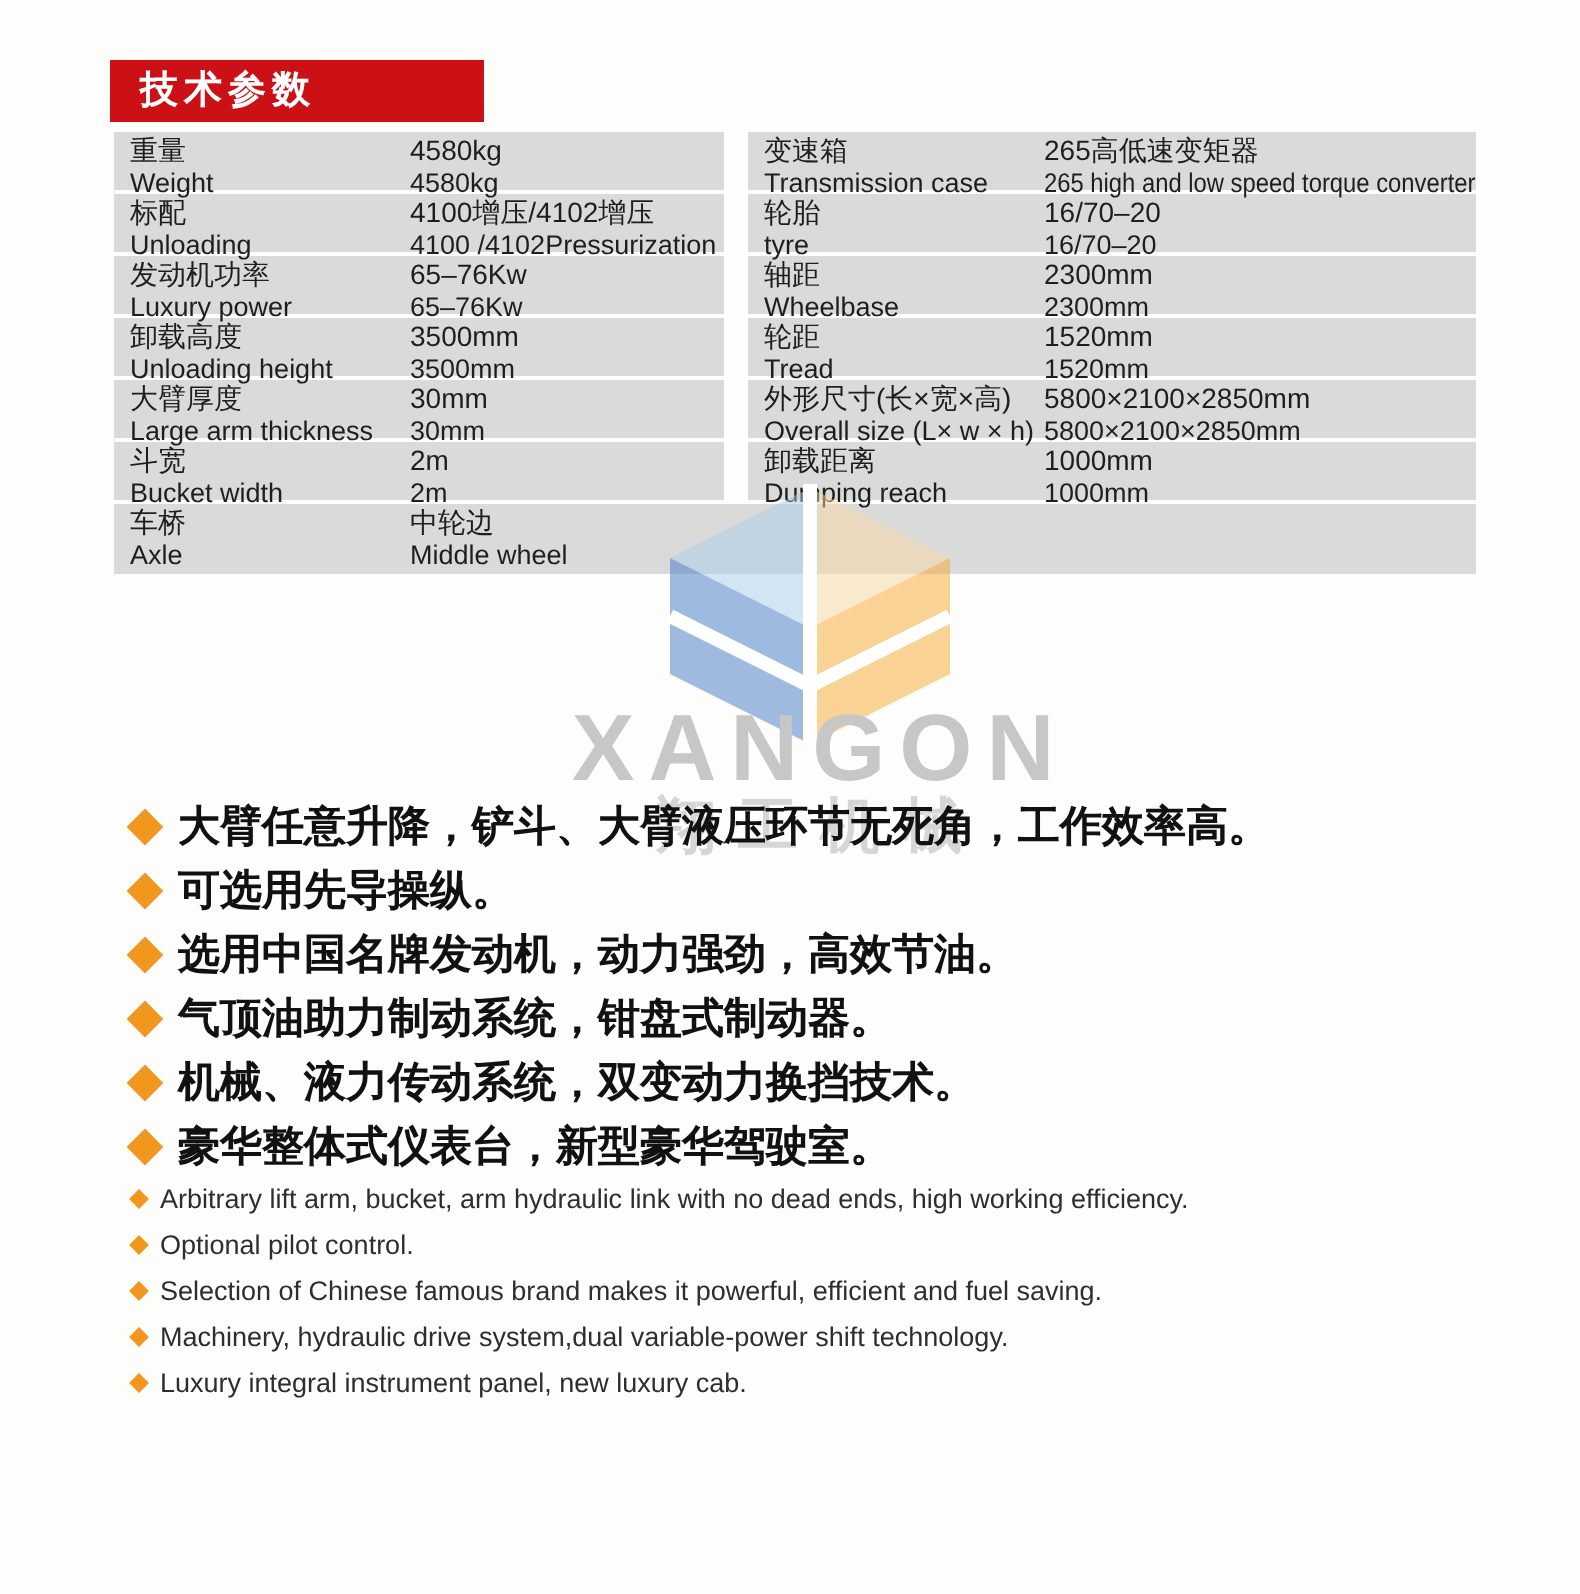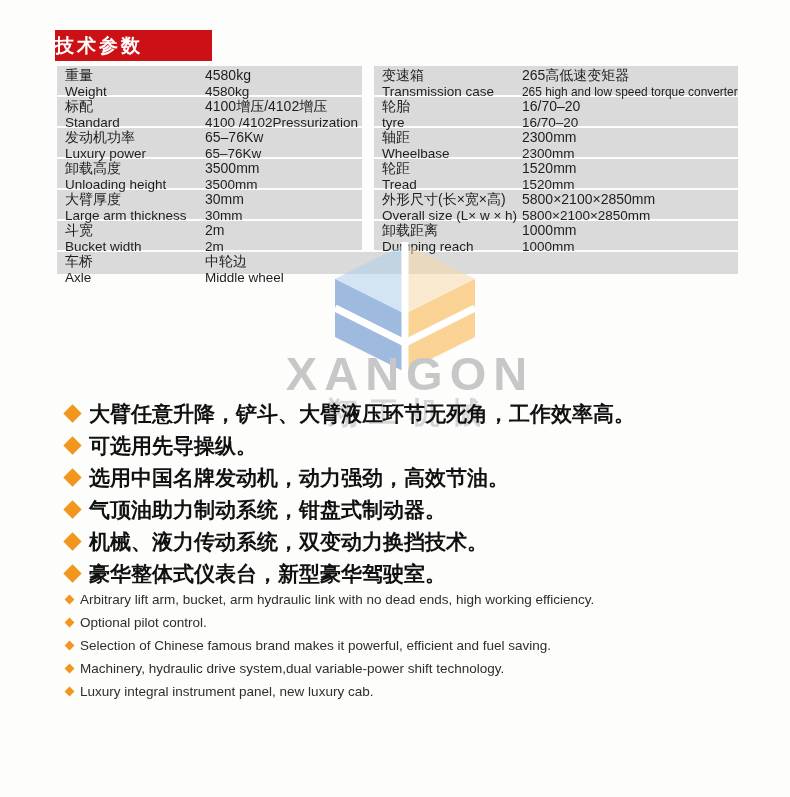--- a/index.html
+++ b/index.html
@@ -2,43 +2,43 @@
 <html style="--accent-red: #cb1016; --row-gray: #dadada; --diamond-orange: #f2971e; --logo-blue: #3f77bf; --logo-light-blue: #aacbe8; --logo-orange: #f6a72c; --logo-light-orange: #f8d9a3;"><head>
 <meta charset="utf-8">
 <style>
   html,body{margin:0;padding:0;background:#fff;}
   .page{
     position:relative;width:790px;height:797px;background:#fdfdfc;
     font-family:"Liberation Sans","DejaVu Sans",sans-serif;overflow:hidden;
   }
   
   .red-header{
-    position:absolute;left:55px;top:30px;width:157px;height:31px;
+    position:absolute;left:55px;top:30px;width:187px;height:31px;
     background:var(--accent-red,#cb1016);color:#fff;font-size:19px;font-weight:bold;
-    line-height:31px;box-sizing:border-box;letter-spacing:3px;
+    line-height:31px;padding-left:15px;box-sizing:border-box;letter-spacing:3px;
   }
   
   .spec-table{position:absolute;left:57px;top:66px;width:681px;z-index:1;}
   .cols{display:flex;}
   .col{display:block;}
   .col.left{width:305px;margin-right:12px;}
   .col.right{width:364px;}
   .spec-row{
     background:var(--row-gray,#dadada);height:29px;margin-bottom:2px;
     display:flex;padding:1px 0 0 8px;box-sizing:border-box;
   }
   .lab{width:140px;flex:none;}
   .val{flex:1;min-width:0;}
   .line{
     display:block;white-space:nowrap;font-size:13.5px;line-height:16.5px;
     color:#1e1e1e;overflow:visible;
   }
   .line.cn{font-size:14px;}
   .full-row{
-    background:var(--row-gray,#dadada);height:22px;display:flex;
+    background:var(--row-gray,#dadada);height:35px;display:flex;
     padding:1px 0 0 8px;box-sizing:border-box;width:681px;
   }
   .full-row .lab{width:140px;flex:none;}
   
   .watermark{position:absolute;inset:0;pointer-events:none;z-index:3;}
   .cube{position:absolute;left:330px;top:242px;}
   .wm-brand{
     position:absolute;left:30px;right:0;top:346px;text-align:center;
     font-size:47px;font-weight:800;color:#c7c7c7;letter-spacing:7px;
   }
@@ -82,21 +82,21 @@
     </div>
     <div class="val">
       <span class="line cn fit">4580kg</span>
       <span class="line fit">4580kg</span>
     </div>
   </div>
 
   <div class="spec-row">
     <div class="lab">
       <span class="line cn fit">标配</span>
-      <span class="line fit">Standard</span>
+      <span class="line fit">Unloading</span>
     </div>
     <div class="val">
       <span class="line cn fit">4100增压/4102增压</span>
       <span class="line fit">4100 /4102Pressurization</span>
     </div>
   </div>
 
   <div class="spec-row">
     <div class="lab">
       <span class="line cn fit">发动机功率</span>

